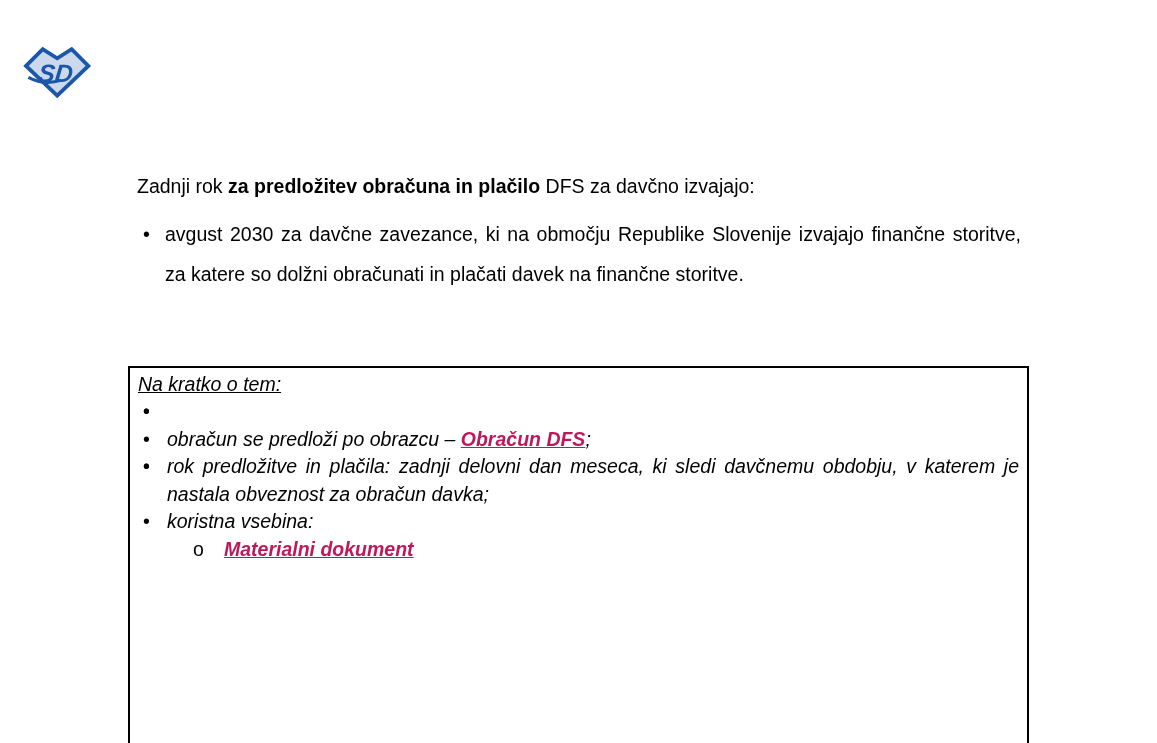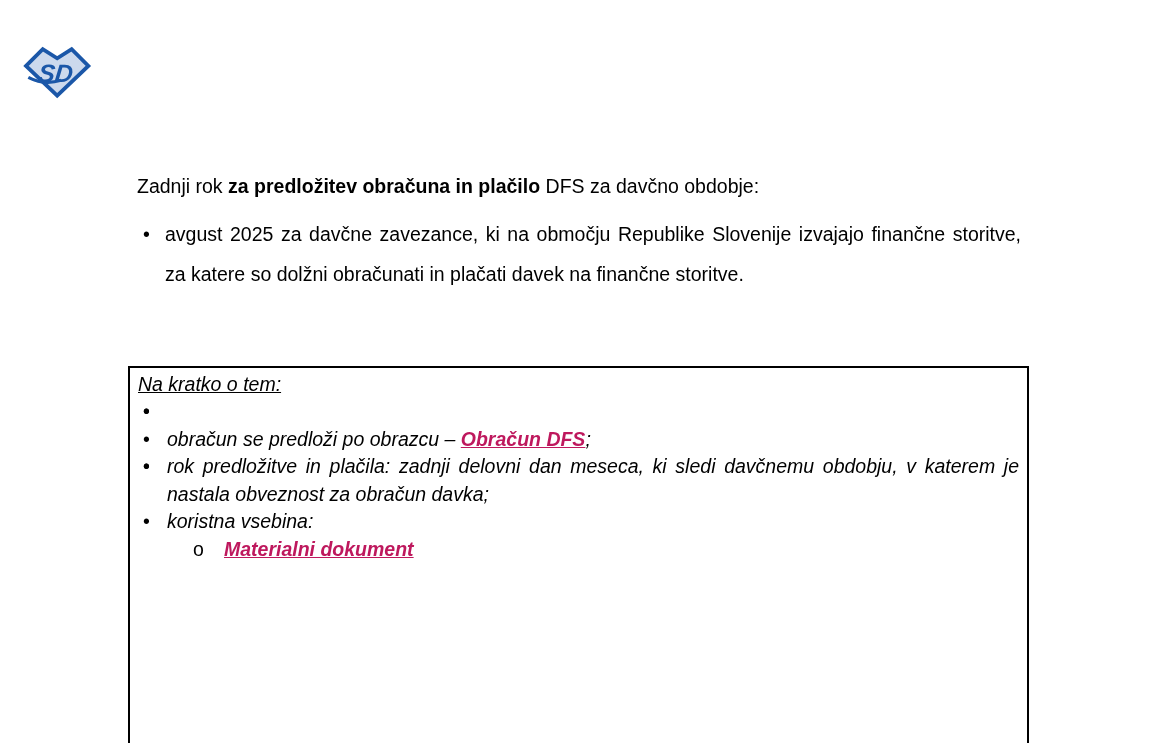--- a/index.html
+++ b/index.html
@@ -103,25 +103,25 @@
 <div id="page">
 
   <svg id="logo" viewBox="0 0 100 78" xmlns="http://www.w3.org/2000/svg">
     <polygon points="4,27 26,5 45,17 64,5 86,27 45,66" fill="#ccd9ed" stroke="#1b57a8" stroke-width="5" stroke-linejoin="miter"></polygon>
     <path d="M7,42 Q28,53 50,46" fill="none" stroke="#1b57a8" stroke-width="4"></path>
     <text x="24" y="48" font-size="33" font-weight="bold" font-style="italic" fill="#1b57a8" transform="skewX(-6)">SD</text>
   </svg>
 
   <div id="intro">
     <div class="intro-heading">
-      <span>Zadnji rok </span><span class="bold">za predložitev obračuna in plačilo</span><span> DFS za davčno obdobje:</span>
+      <span>Zadnji rok </span><span class="bold">za predložitev obračuna in plačilo</span><span> DFS za davčno izvajajo:</span>
     </div>
     <div class="intro-bullet">
       <span class="marker">•</span>
-      <span>avgust 2025 za davčne zavezance, ki na območju Republike Slovenije izvajajo finančne storitve, za katere so dolžni obračunati in plačati davek na finančne storitve.</span>
+      <span>avgust 2030 za davčne zavezance, ki na območju Republike Slovenije izvajajo finančne storitve, za katere so dolžni obračunati in plačati davek na finančne storitve.</span>
     </div>
   </div>
 
   <div id="summary-box">
     <div class="box-title">Na kratko o tem:</div>
 
     <div class="box-item">
       <span class="marker">•</span>
     </div>
 

